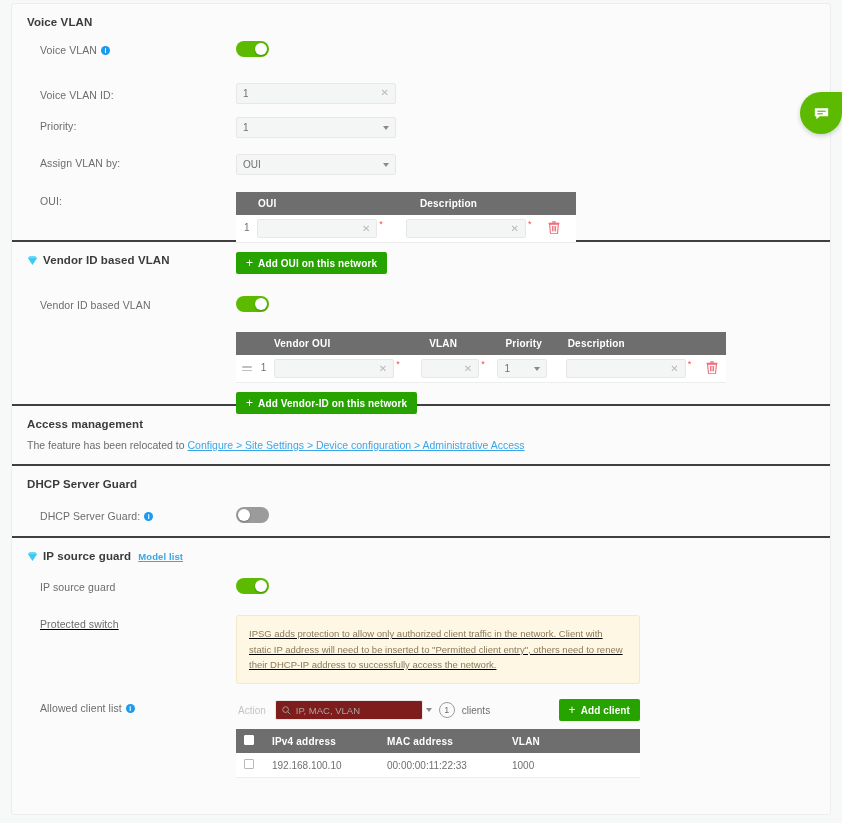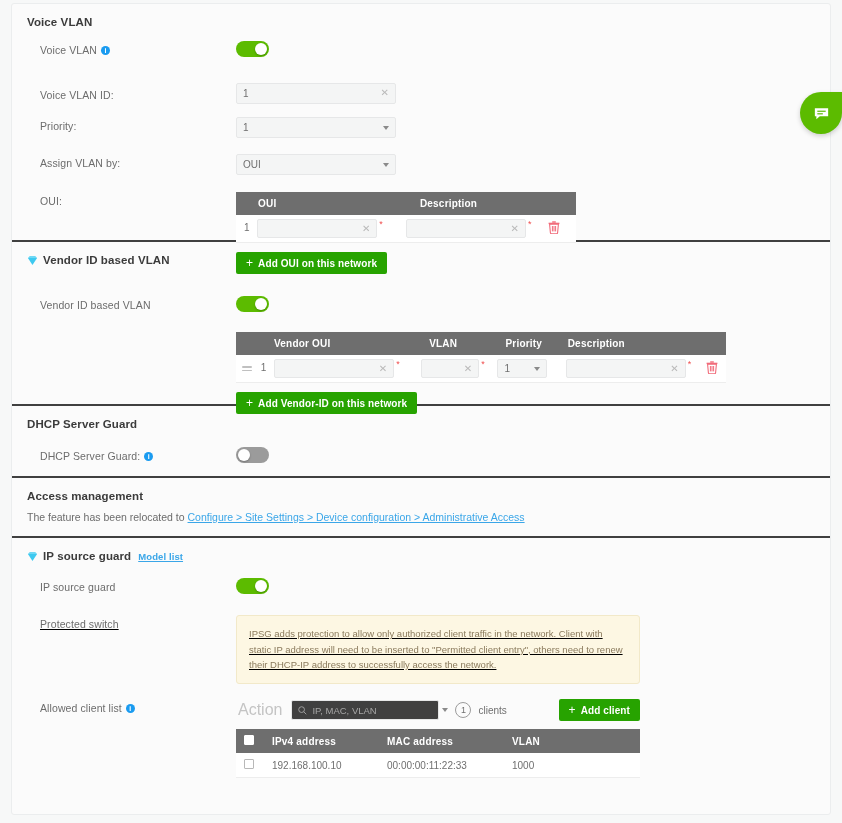--- a/index.html
+++ b/index.html
@@ -128,23 +128,23 @@
   
   .noticebox {
     width: 404px;
     background: #fdf7e3; border: 1px solid #f2e9c9; border-radius: 3px;
     padding: 10px 12px;
     font-size: 9.5px; line-height: 1.65; color: #8a7a5c;
   }
 
   
   .actionbar { display: flex; align-items: center; gap: 7px; width: 404px; }
-  .action-txt { font-size: 16px; color: #c4c4c4; padding: 0 2px; }
+  .action-txt { font-size: 10px; color: #c4c4c4; padding: 0 2px; }
   .searchbox {
-    width: 148px; height: 20px; background: #404040;
+    width: 148px; height: 20px; background: #7f1d1d;
     border: 1px solid #e6e7e8; border-radius: 2px;
     display: flex; align-items: center; gap: 5px; padding: 0 6px;
     font-size: 9.5px; color: #a6a6a6;
   }
   .count-pill {
     min-width: 16px; height: 16px; border-radius: 8px;
     border: 1px solid #9c9c9c; color: #6f6f6f;
     font-size: 9px; display: inline-flex; align-items: center;
     justify-content: center; padding: 0 4px;
   }
@@ -345,41 +345,41 @@
             </tbody>
           </table>
           <button class="btn-green" style="margin-top:9px;">
             <span class="plus">+</span>
             <span>Add Vendor-ID on this network</span>
           </button>
         </div>
       </div>
     </div>
 
+    <div class="section" style="height:60px;">
+      <div class="sec-title">
+        <span class="plain">Access management</span>
+      </div>
+      <div style="padding:9px 0 0 15px;font-size:10.5px;color:#6c6c6c;">
+        <span>The feature has been relocated to </span><a class="lnk" href="#">Configure &gt; Site Settings &gt; Device configuration &gt; Administrative Access</a>
+      </div>
+    </div>
+
     <div class="section" style="height:72px;">
       <div class="sec-title">
         <span class="plain">DHCP Server Guard</span>
       </div>
       <div class="row" style="margin-top:17px;">
         <div class="lbl">
           <span>DHCP Server Guard:</span>
           <i class="info-i">i</i>
         </div>
         <div class="ctl">
           <div class="toggle"><span class="knob"></span></div>
         </div>
-      </div>
-    </div>
-
-    <div class="section" style="height:60px;">
-      <div class="sec-title">
-        <span class="plain">Access management</span>
-      </div>
-      <div style="padding:9px 0 0 15px;font-size:10.5px;color:#6c6c6c;">
-        <span>The feature has been relocated to </span><a class="lnk" href="#">Configure &gt; Site Settings &gt; Device configuration &gt; Administrative Access</a>
       </div>
     </div>
 
     <div class="section" style="height:272px;">
       <div class="sec-title">
         <svg class="gem" viewBox="0 0 12 12">
           <path d="M1 3.2h10l-5 7.6L1 3.2z" fill="#3ec9f0"></path>
           <path d="M1 3.2l2-2h6l2 2H1z" fill="#6ed8f5"></path>
         </svg>
         <span class="plain">IP source guard</span>

